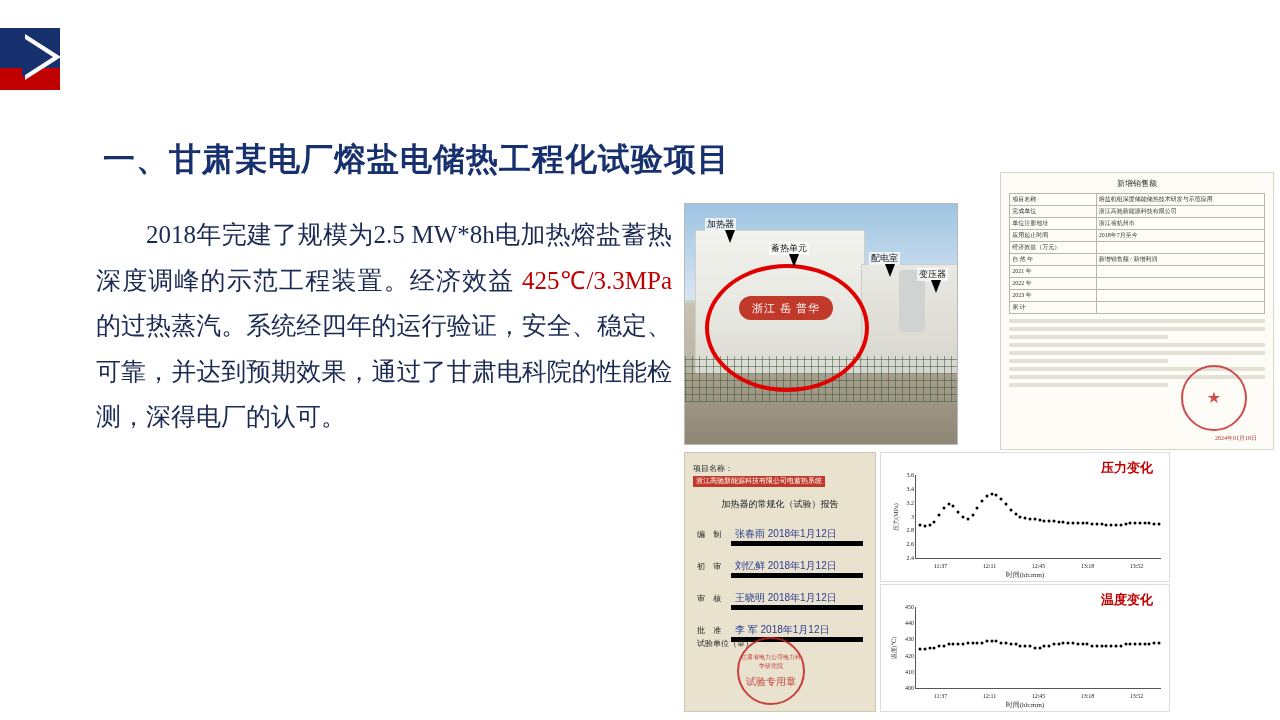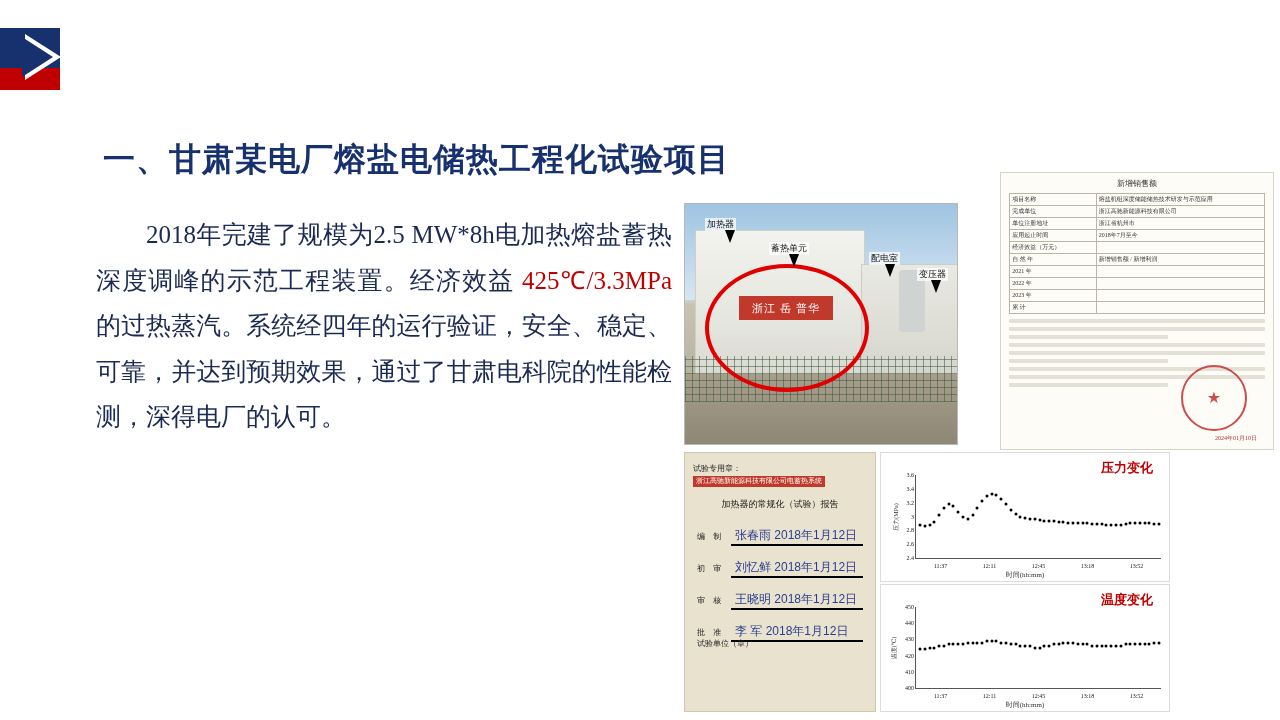--- a/index.html
+++ b/index.html
@@ -156,20 +156,21 @@
     position: absolute;
     left: 54px; top: 92px;
     width: 94px; height: 24px;
     background: #c0392b;
     color: #fff;
     font-size: 11px;
     font-family: "Liberation Sans", sans-serif;
     text-align: center;
     line-height: 24px;
     letter-spacing: 1px;
+    border-radius: 12px;
   }
   .ph-label {
     position: absolute;
     font-size: 9px;
     font-family: "Liberation Sans", sans-serif;
     color: #111;
     background: rgba(255,255,255,.72);
     padding: 0 2px;
     white-space: nowrap;
   }
@@ -287,22 +288,22 @@
     color: #222;
   }
   .report .r-row {
     display: flex;
     align-items: baseline;
     margin-bottom: 13px;
   }
   .report .r-row .lab { width: 34px; letter-spacing: 3px; }
   .report .r-row .val {
     flex: 1;
-    border-bottom: 2px solid #000000;
-    font-size: 12px;
+    border-bottom: 5px solid #000000;
+    font-size: 10px;
     color: #2b3d8f;
     padding-left: 4px;
   }
   .report .r-foot {
     position: absolute;
     left: 12px; bottom: 62px;
     font-size: 8px; color: #222;
   }
   .report .r-seal {
     position: absolute;
@@ -496,21 +497,21 @@
       <div class="short"></div>
     </div>
     <div class="seal">
       <span class="seal-star">★</span>
     </div>
     <div class="date">2024年01月10日</div>
   </div>
 
   <div class="report">
     <div class="r-head">
-      <span>试验专用章：</span>
+      <span>项目名称：</span>
       <span class="r-redbar">浙江高驰新能源科技有限公司电蓄热系统</span>
     </div>
     <div class="r-title">加热器的常规化（试验）报告</div>
     <div class="r-rows" id="report-rows">
         <div class="r-row">
           <div class="lab">编 制</div>
           <div class="val">张春雨    2018年1月12日</div>
         </div>
         <div class="r-row">
           <div class="lab">初 审</div>
@@ -519,20 +520,24 @@
         <div class="r-row">
           <div class="lab">审 核</div>
           <div class="val">王晓明    2018年1月12日</div>
         </div>
         <div class="r-row">
           <div class="lab">批 准</div>
           <div class="val">李 军    2018年1月12日</div>
         </div>
       </div>
     <div class="r-foot">试验单位（章）</div>
+    <div class="r-seal">
+      <div class="s1">甘肃省电力公司电力科学研究院</div>
+      <div class="s2">试验专用章</div>
+    </div>
   </div>
 
   <div class="chart-box chart-press">
     <div class="chart-title">压力变化</div>
     <div class="chart-ylabel">压力(MPa)</div>
     <div class="plot" id="plot-pressure">
         <div class="ytick" style="top: 83px;">2.4</div>
         <div class="ytick" style="top: 69.1667px;">2.6</div>
         <div class="ytick" style="top: 55.3333px;">2.8</div>
         <div class="ytick" style="top: 41.5px;">3</div>

